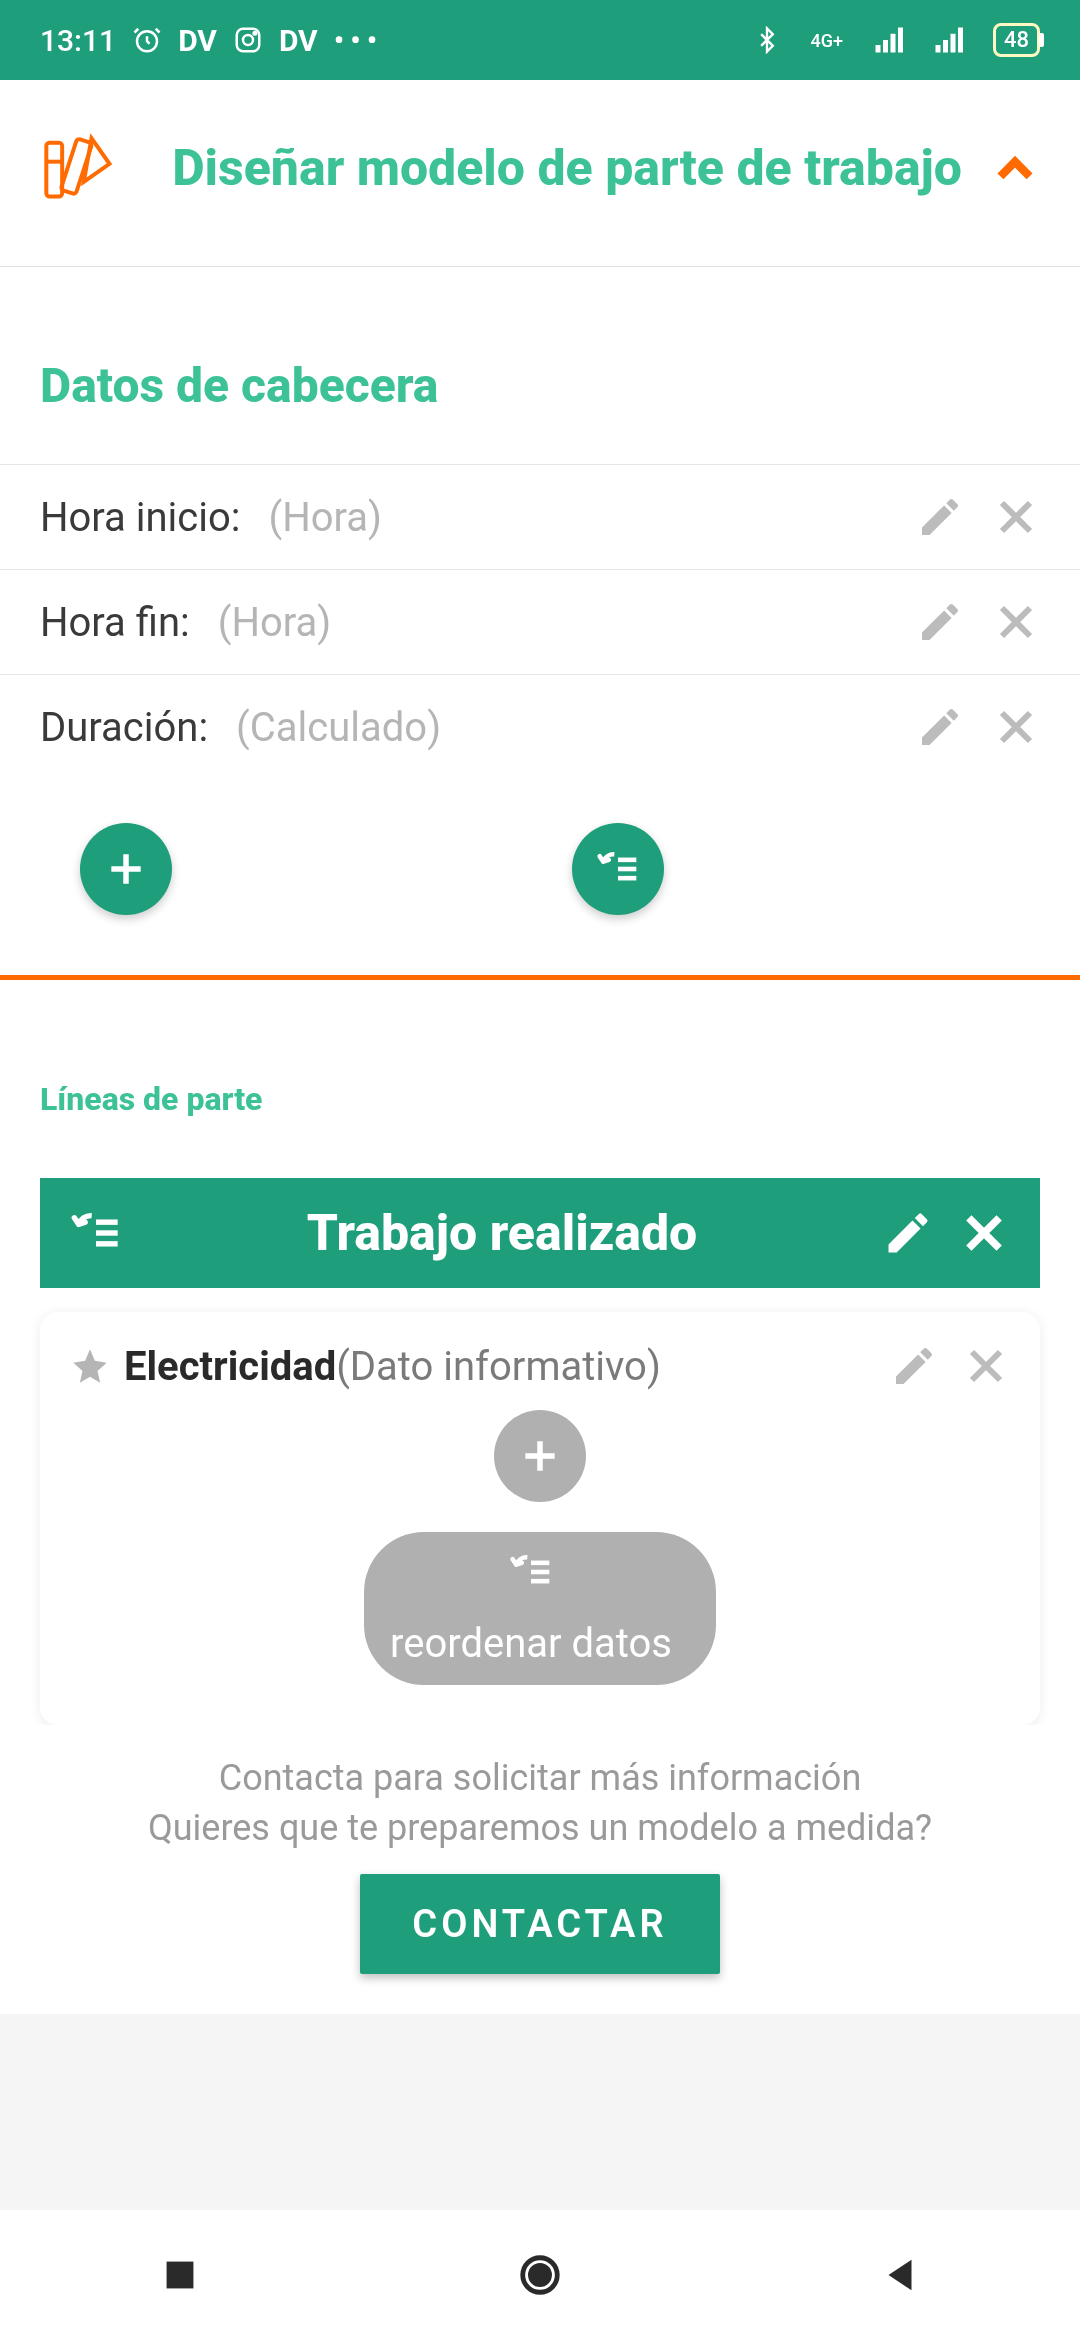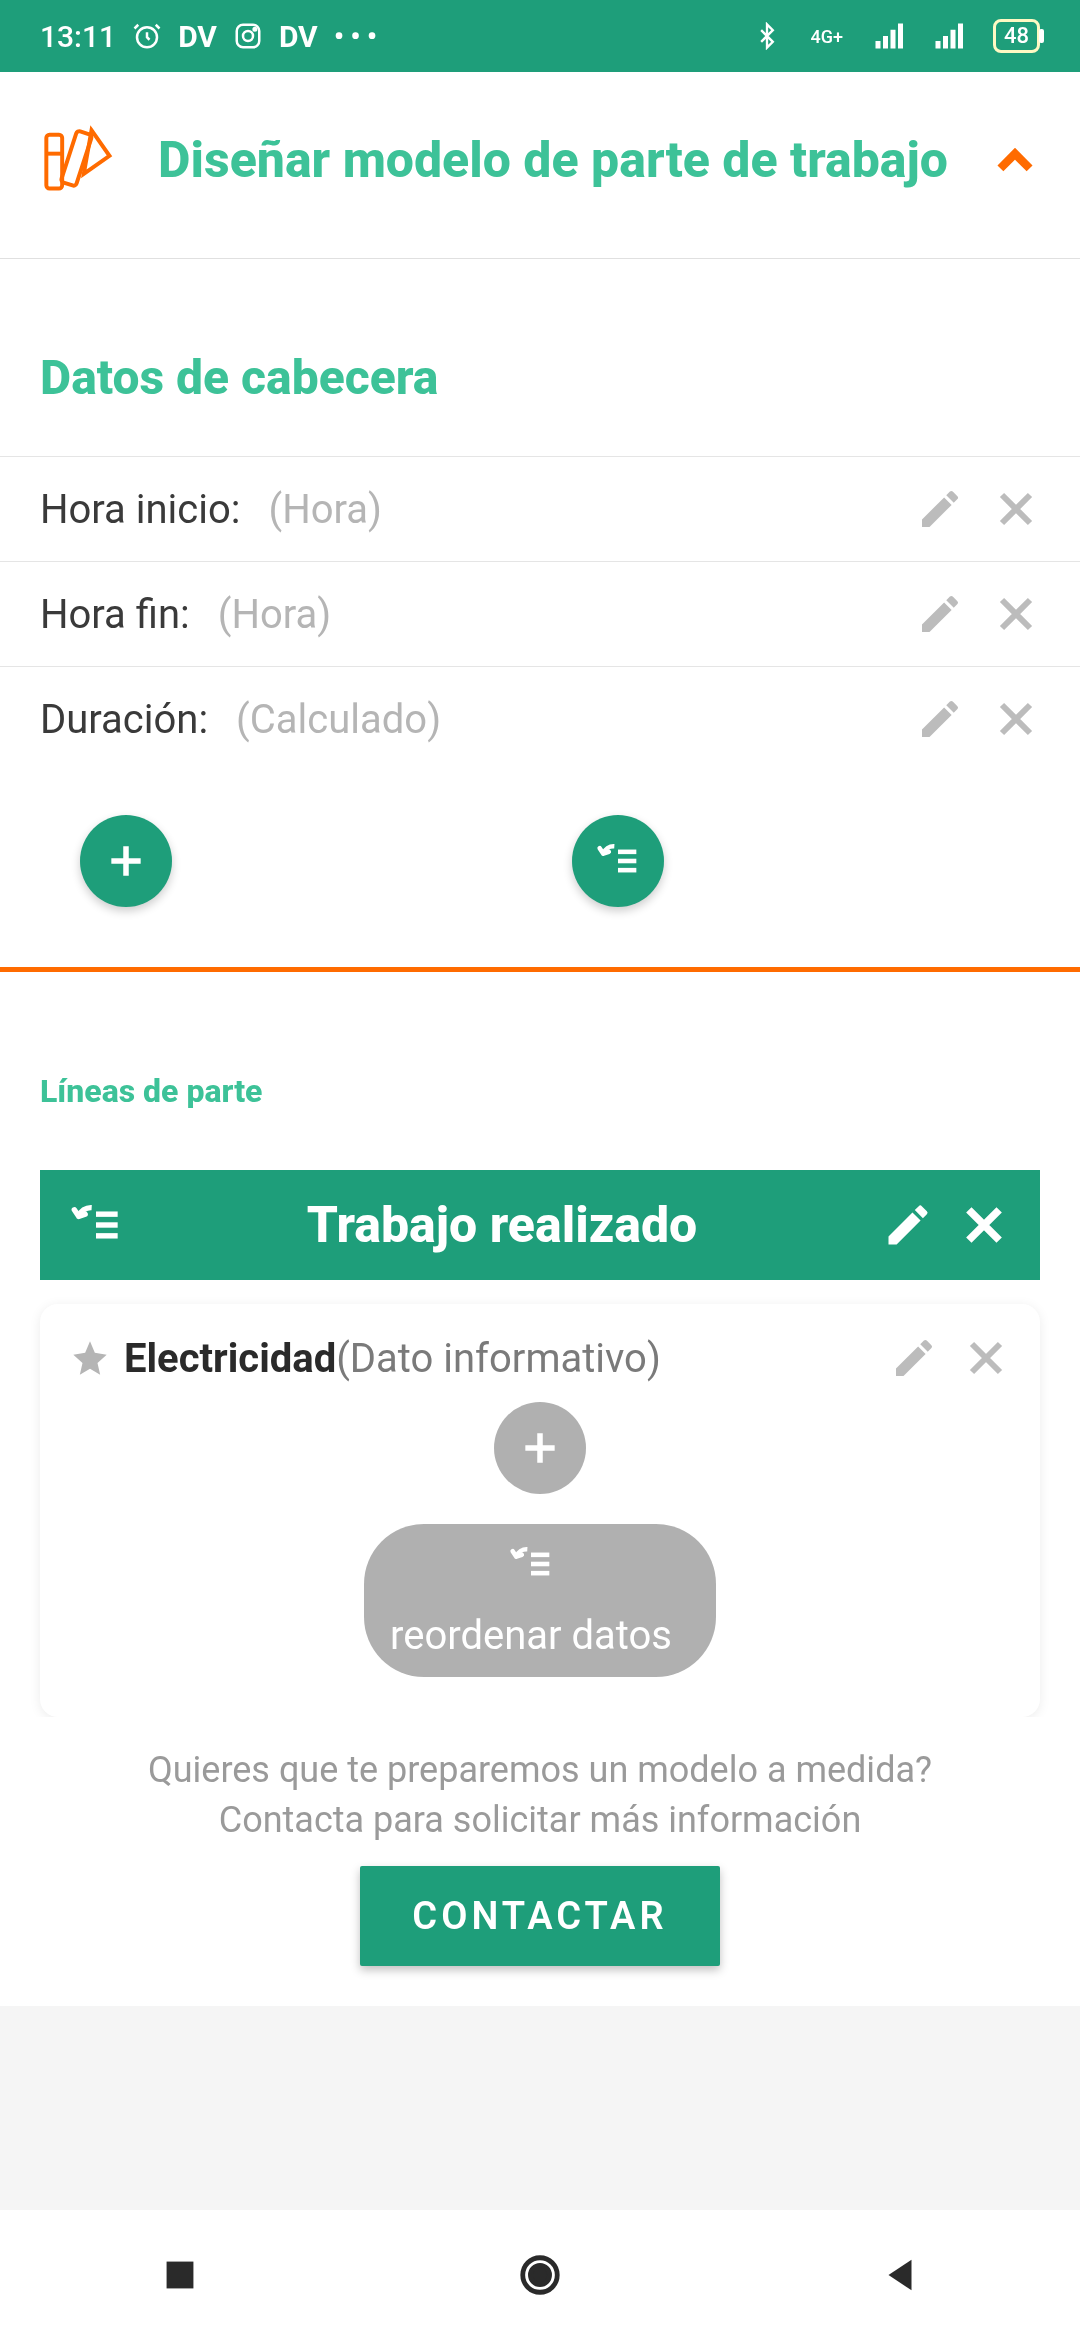--- a/index.html
+++ b/index.html
@@ -1,30 +1,30 @@
 <!DOCTYPE html>
 <html><head>
 <meta charset="utf-8">
 <style>
   * { box-sizing: border-box; margin: 0; padding: 0; }
   html, body { width: 1080px; height: 2340px; font-family: -apple-system, "Segoe UI", Roboto, sans-serif; background: #f5f5f5; overflow: hidden; }
   
   
-  .status-bar { height: 72px; background: #1e9e7a; color: #fff; display: flex; align-items: center; justify-content: space-between; padding: 0 40px; font-size: 30px; font-weight: 500; }
+  .status-bar { height: 80px; background: #1e9e7a; color: #fff; display: flex; align-items: center; justify-content: space-between; padding: 0 40px; font-size: 30px; font-weight: 500; }
   .status-left { display: flex; align-items: center; gap: 16px; }
   .status-right { display: flex; align-items: center; gap: 30px; justify-content: flex-end; }
   .status-ic { display: inline-flex; align-items: center; }
   .bat { border: 3px solid #fef9c3; border-radius: 8px; padding: 0 8px; font-size: 22px; line-height: 28px; display: inline-flex; align-items: center; position: relative; }
   .bat::after { content:""; position:absolute; right:-7px; top:50%; transform:translateY(-50%); width:5px; height:14px; background:#fff; border-radius:2px; }
   .dots { letter-spacing: 6px; }
   
   
   .header { background: #fff; padding: 50px 40px 60px; display: flex; align-items: center; gap: 28px; border-bottom: 1px solid #e0e0e0; }
   .header-icon { width: 76px; height: 76px; flex-shrink: 0; }
-  .header-title { flex: 1; color: #3dc298; font-size: 50px; font-weight: 800; text-align: center; line-height: 1.2; }
+  .header-title { flex: 1; color: #3dc298; font-size: 50px; font-weight: 800; text-align: right; line-height: 1.2; }
   .header-chevron { width: 50px; height: 50px; color: #ff6b00; flex-shrink: 0; }
   
   
   .section { background: #fff; }
   .section-title { color: #3dc298; font-size: 48px; font-weight: 800; padding: 90px 40px 50px; }
   
   
   .row { display: flex; align-items: flex-end; padding: 28px 40px; border-top: 1px solid #e5e5e5; }
   .row:last-of-type { border-bottom: 1px solid #e5e5e5; }
   .row-label { font-size: 40px; color: #3a3a3a; }
@@ -248,22 +248,22 @@
             <line x1="12" y1="7" x2="22" y2="7"></line>
             <line x1="12" y1="12" x2="22" y2="12"></line>
             <line x1="12" y1="17" x2="22" y2="17"></line>
           </svg>
       <span>reordenar datos</span>
     </div>
   </div>
 </div>
 
 <div class="footer">
+  <div class="footer-text">Contacta para solicitar más información</div>
   <div class="footer-text">Quieres que te preparemos un modelo a medida?</div>
-  <div class="footer-text">Contacta para solicitar más información</div>
   <div class="contact-btn">CONTACTAR</div>
 </div>
 
 </div>
 
 <div class="nav-bar">
   <span class="nv"><svg viewBox="0 0 24 24" fill="currentColor">
         <rect x="5" y="5" width="14" height="14"></rect>
       </svg></span>
   <span class="nv"><svg viewBox="0 0 24 24" fill="none" stroke="currentColor" stroke-width="2.5">

